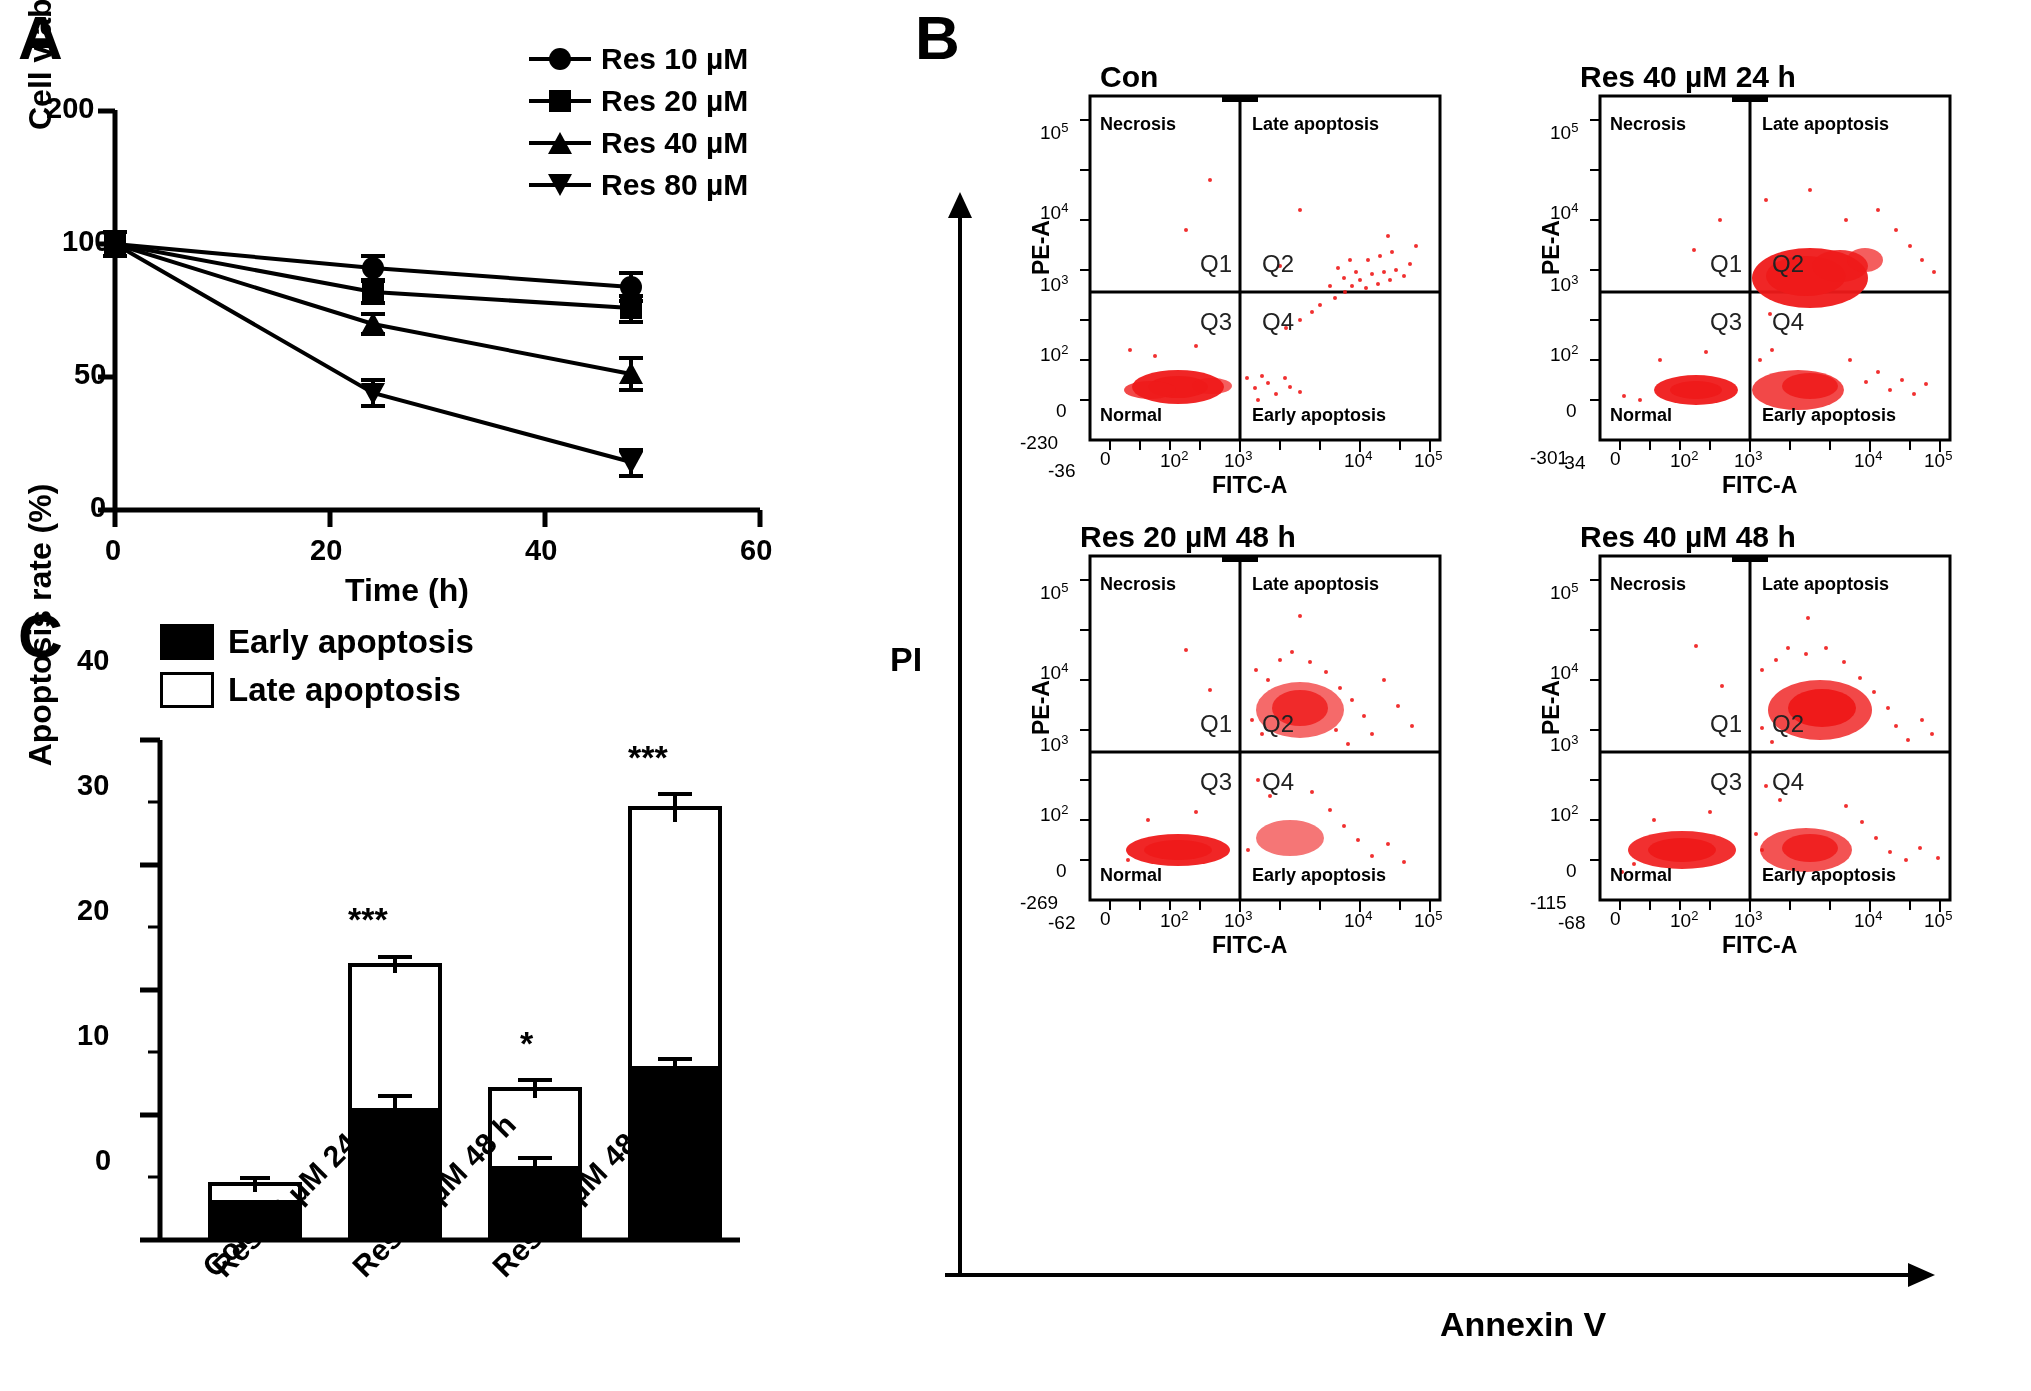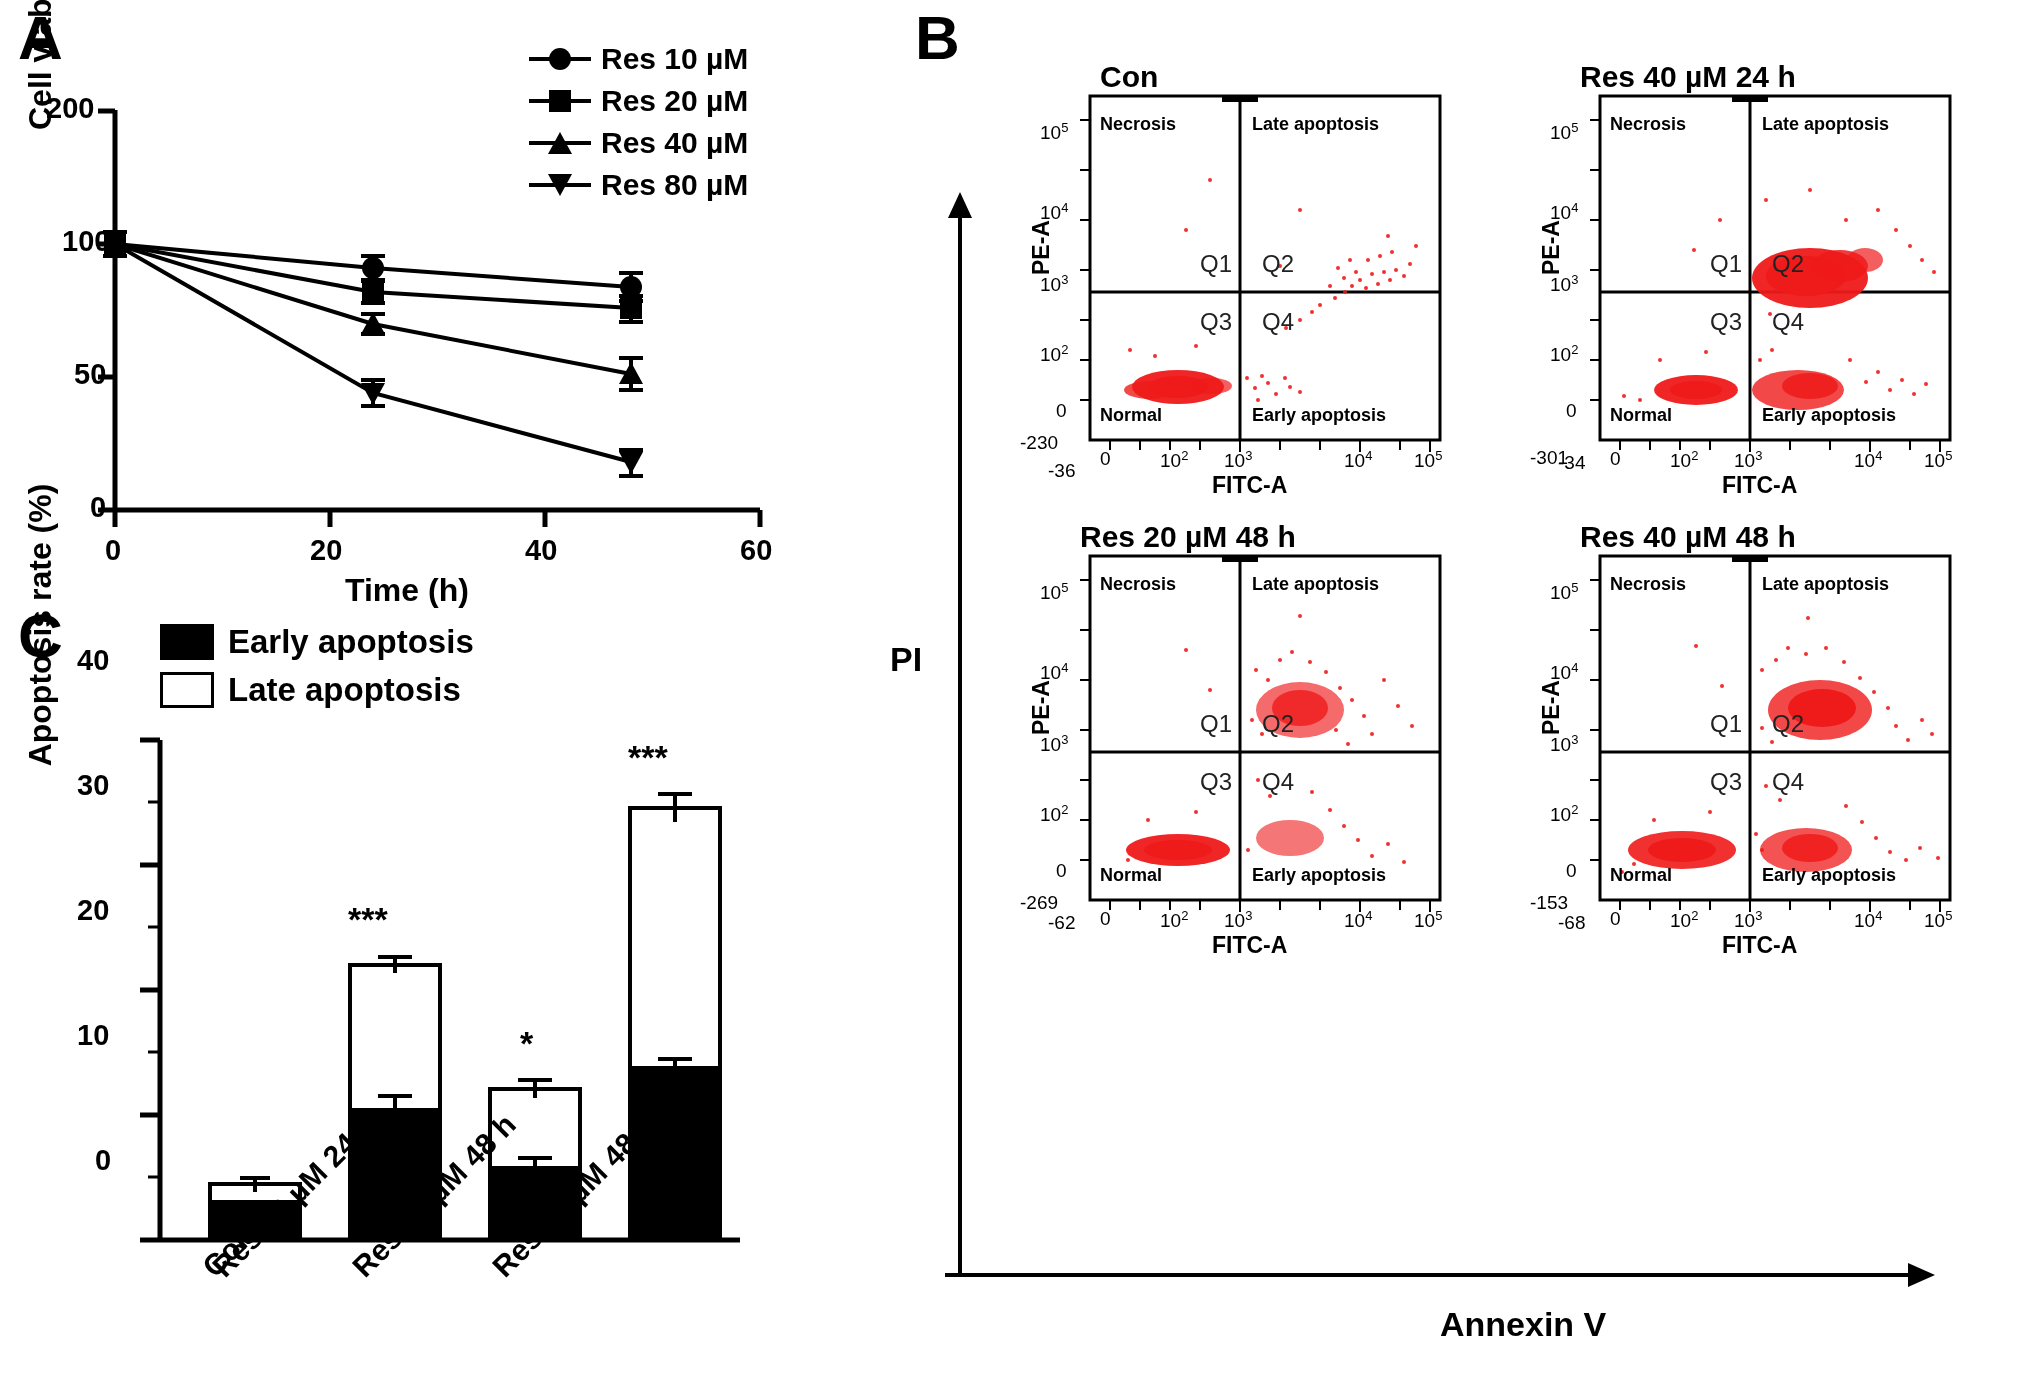--- a/index.html
+++ b/index.html
@@ -691,21 +691,21 @@
     <div class="q-name" style="left:262px;top:190px;">Q2</div>
     <div class="q-name" style="left:200px;top:248px;">Q3</div>
     <div class="q-name" style="left:262px;top:248px;">Q4</div>
     <div class="ax-title-y" style="left:28px;top:215px;">PE-A</div>
     <div class="ax-title" style="left:212px;top:412px;">FITC-A</div>
     <div class="ax-num" style="left:40px;top:60px;">10<sup>5</sup></div>
     <div class="ax-num" style="left:40px;top:140px;">10<sup>4</sup></div>
     <div class="ax-num" style="left:40px;top:212px;">10<sup>3</sup></div>
     <div class="ax-num" style="left:40px;top:282px;">10<sup>2</sup></div>
     <div class="ax-num" style="left:56px;top:340px;">0</div>
-    <div class="ax-num" style="left:20px;top:372px;">-153</div>
+    <div class="ax-num" style="left:20px;top:372px;">-115</div>
     <div class="ax-num" style="left:48px;top:392px;">-68</div>
     <div class="ax-num" style="left:100px;top:388px;">0</div>
     <div class="ax-num" style="left:160px;top:388px;">10<sup>2</sup></div>
     <div class="ax-num" style="left:224px;top:388px;">10<sup>3</sup></div>
     <div class="ax-num" style="left:344px;top:388px;">10<sup>4</sup></div>
     <div class="ax-num" style="left:414px;top:388px;">10<sup>5</sup></div>
   </div>
 </div>
 
 </body></html>

